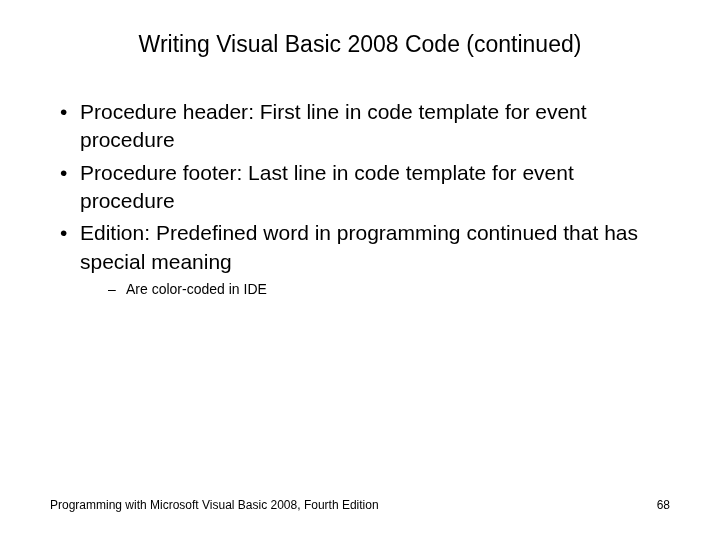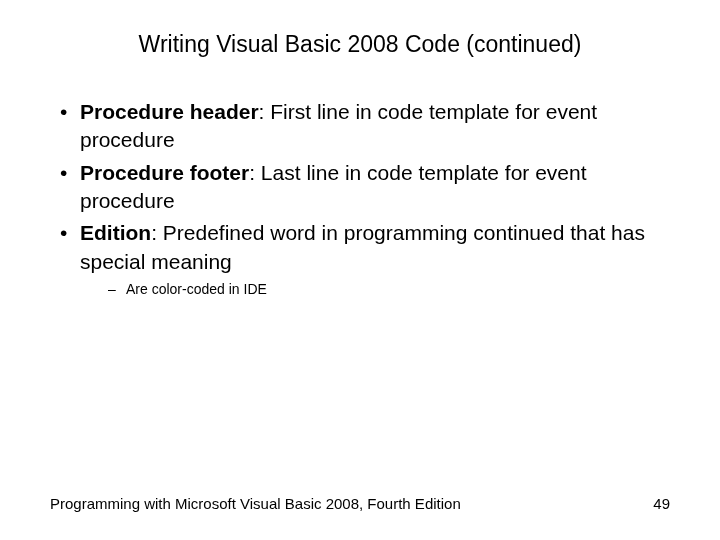--- a/index.html
+++ b/index.html
@@ -35,21 +35,21 @@
       padding-left: 20px;
       position: relative;
     }
     .bullet-list > li::before {
       content: "•";
       position: absolute;
       left: 0;
       top: 0;
     }
     .bold {
-      font-weight: bold;
+      font-weight: normal;
     }
     .sub-list {
       list-style: none;
       padding-left: 28px;
       margin-top: 4px;
     }
     .sub-list > li {
       font-size: 14px;
       line-height: 1.35;
       position: relative;
@@ -61,21 +61,21 @@
       left: 0;
       top: 0;
     }
     .footer {
       position: absolute;
       bottom: 28px;
       left: 50px;
       right: 50px;
       display: flex;
       justify-content: space-between;
-      font-size: 15px;
+      font-size: 12px;
     }
   </style>
 </head>
 <body>
 
 <h1 class="title">Writing Visual Basic 2008 Code (continued)</h1>
 
 <ul class="bullet-list">
   <li>
     <span class="bold">Procedure header</span><span>: First line in code template for event procedure</span>
@@ -86,14 +86,14 @@
   <li>
     <span class="bold">Edition</span><span>: Predefined word in programming continued that has special meaning</span>
     <ul class="sub-list">
       <li>Are color-coded in IDE</li>
     </ul>
   </li>
 </ul>
 
 <div class="footer">
   <span>Programming with Microsoft Visual Basic 2008, Fourth Edition</span>
-  <span>49</span>
+  <span>68</span>
 </div>
 
 </body></html>

